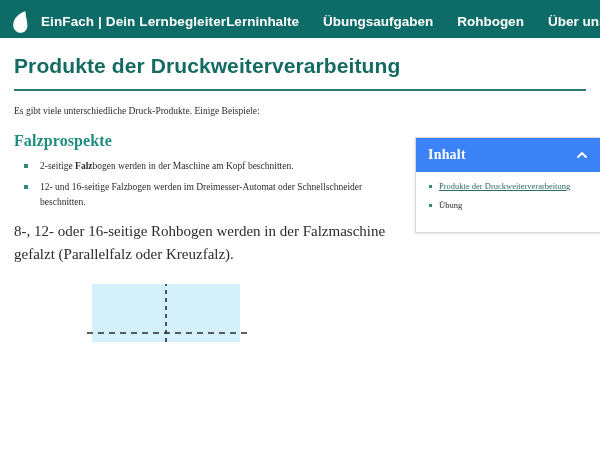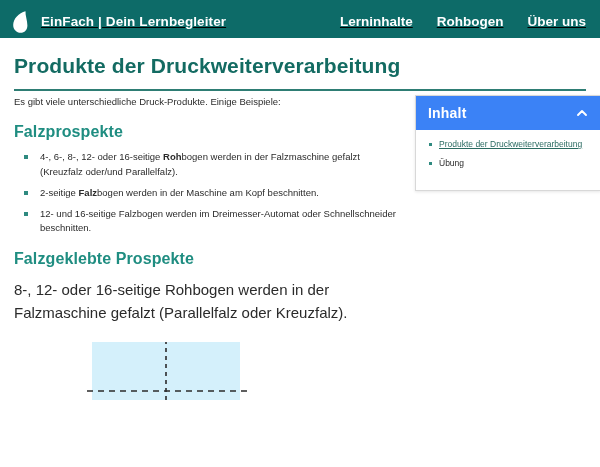--- a/index.html
+++ b/index.html
@@ -13,21 +13,20 @@
   }
 
   
   .topbar {
     height: 38px;
     background: #0d6b68;
     display: flex;
     align-items: center;
     padding: 5px 14px 0 10px;
     position: relative;
-    text-decoration: underline;
   }
   .brand-group {
     display: flex;
     align-items: center;
     gap: 9px;
   }
   .logo-icon {
     width: 22px;
     height: 24px;
     display: block;
@@ -69,22 +68,23 @@
   }
   .title-rule {
     border: 0;
     border-top: 2px solid #2e7d74;
     margin: 11px 0 0 0;
     width: 100%;
   }
 
   .content-row {
     display: flex;
-    align-items: flex-start;
-    margin-top: 4px;
+    align-items: center;
+    margin-top: 13px;
+    font-family: Liberation Serif, serif;
   }
   .content-main {
     width: 383px;
     flex: 0 0 auto;
   }
 
   .intro-text {
     font-size: 9.5px;
     color: #2b2b2b;
     line-height: 1.5;
@@ -203,45 +203,44 @@
 
 <div class="topbar">
   <div class="brand-group">
     <svg class="logo-icon" viewBox="0 0 22 24">
       <path d="M15.5 1.2 C8.8 3.0 3.2 8.6 3.2 15.0 C3.2 19.6 6.6 22.8 10.6 22.8 C14.6 22.8 17.4 19.6 17.4 15.4 C17.4 10.5 15.2 5.0 15.5 1.2 Z" fill="#ffffff"></path>
     </svg>
     <span class="brand-text">EinFach | Dein Lernbegleiter</span>
   </div>
   <nav class="mainnav">
     <a href="#">Lerninhalte</a>
+    <a href="#">Übungsaufgaben</a>
     <a href="#">Rohbogen</a>
     <a href="#">Über uns</a>
   </nav>
 </div>
 
 <div class="page">
 
   <h1 class="page-title">Produkte der Druckweiterverarbeitung</h1>
   <hr class="title-rule">
 
   <div class="content-row">
 
     <div class="content-main">
 
       <p class="intro-text">Es gibt viele unterschiedliche Druck-Produkte. Einige Beispiele:</p>
 
       <h2 class="sub-head">Falzprospekte</h2>
 
       <ul class="bullets">
-        <li><span>4-, 6-, 8-, 12- oder 16-seitige </span><span class="bold">Roh</span><span>bogen werden in der Falzmaschine gefalzt (Kreuzfalz oder/und Parallelfalz).</span></li>
         <li><span>2-seitige </span><span class="bold">Falz</span><span>bogen werden in der Maschine am Kopf beschnitten.</span></li>
         <li><span>12- und 16-seitige Falzbogen werden im Dreimesser-Automat oder Schnellschneider beschnitten.</span><span class="bold"></span><span></span></li>
       </ul>
 
-      <h2 class="sub-head">Falzgeklebte Prospekte</h2>
       <p class="body-text">8-, 12- oder 16-seitige Rohbogen werden in der Falzmaschine gefalzt (Parallelfalz oder Kreuzfalz).</p>
 
     </div>
 
     <aside class="toc-box">
       <div class="toc-header">
         <span class="toc-title">Inhalt</span>
         <svg class="chevron-up" viewBox="0 0 12 12">
           <path d="M2 8 L6 4 L10 8" fill="none" stroke="#ffffff" stroke-width="1.9" stroke-linecap="round" stroke-linejoin="round"></path>
         </svg>

